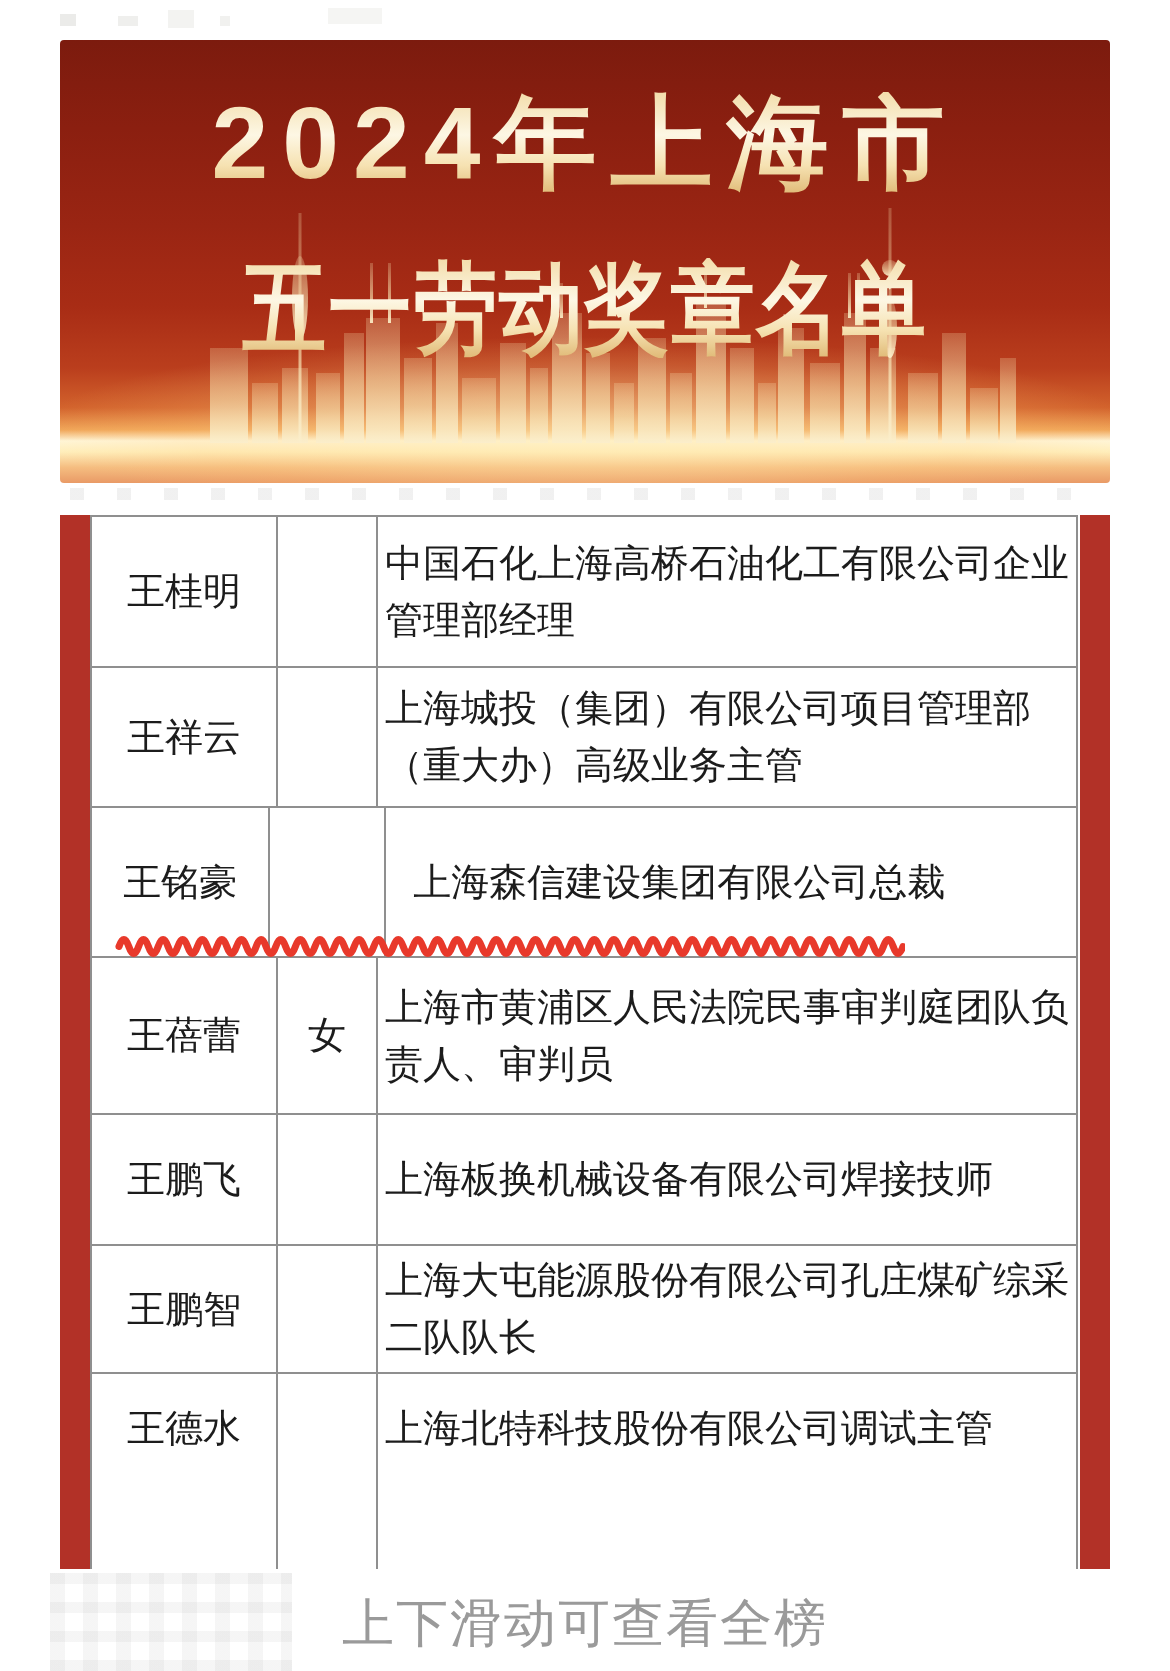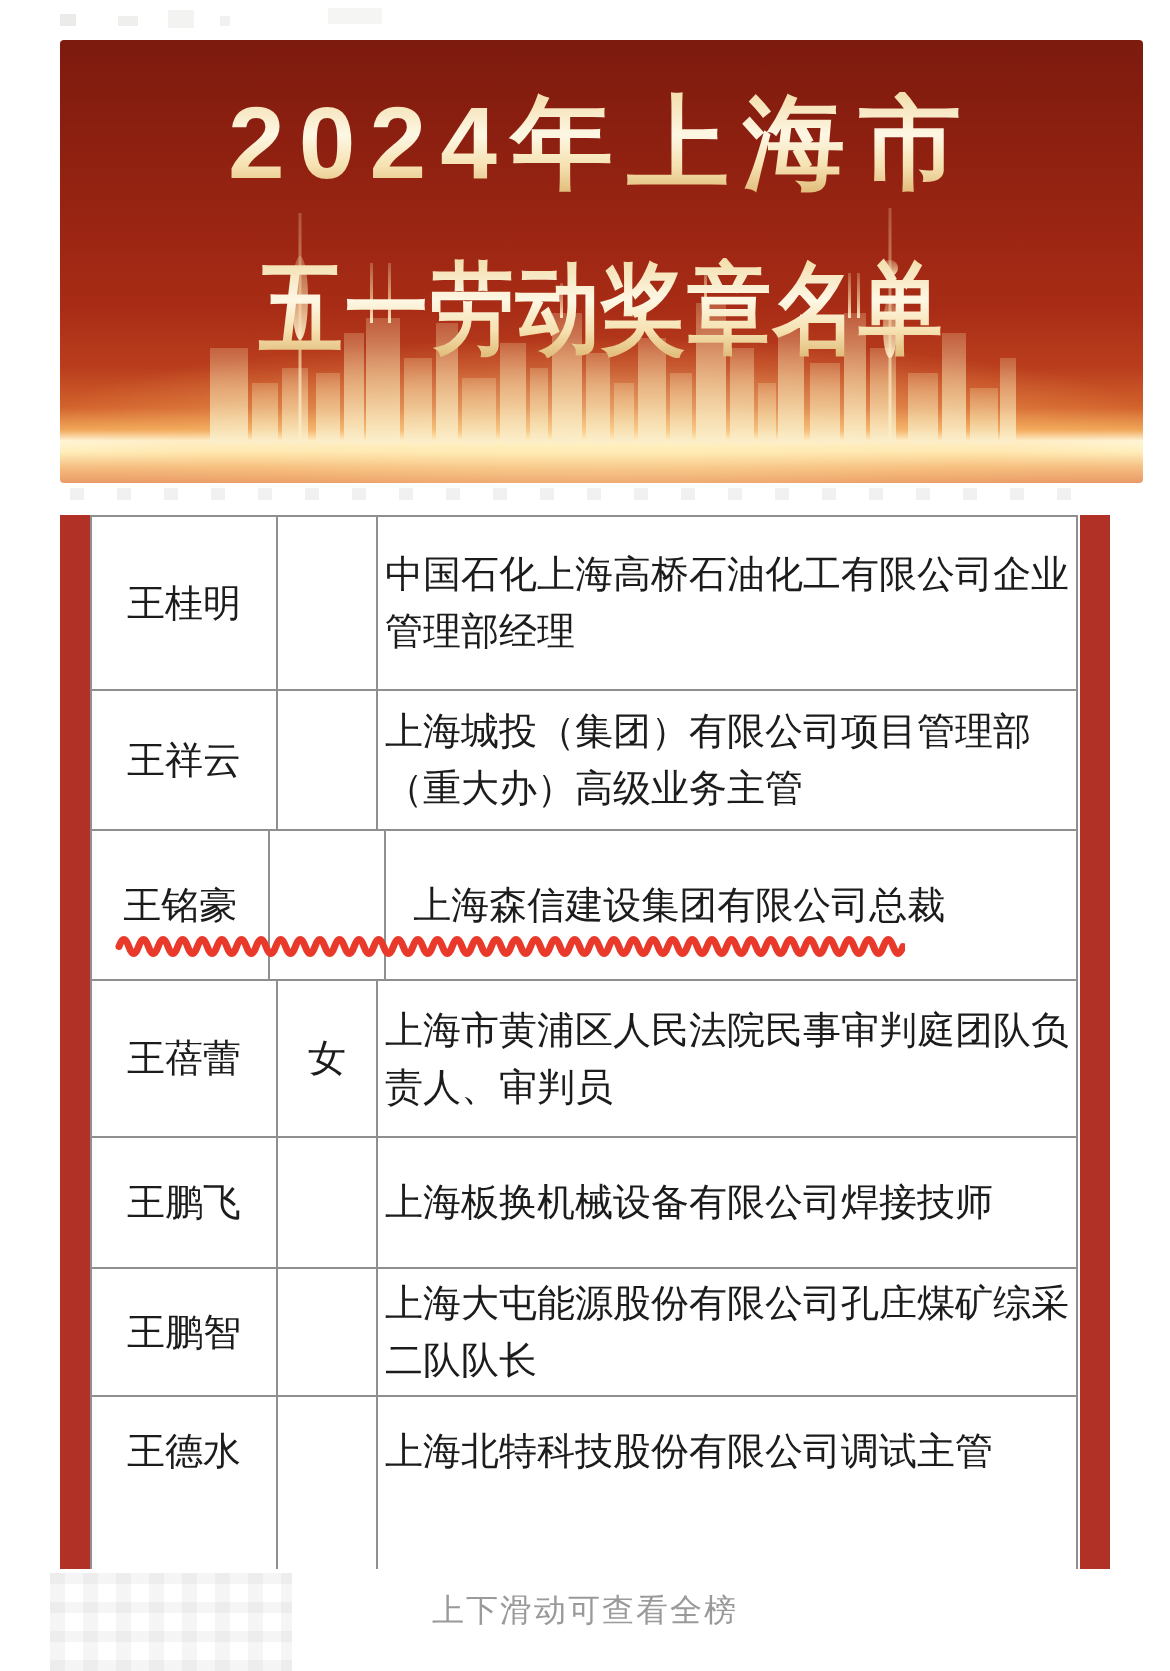--- a/index.html
+++ b/index.html
@@ -7,21 +7,21 @@
         font-family:"Liberation Sans",sans-serif;}
 
   
   .banner{position:absolute;left:60px;top:40px;width:1050px;height:443px;border-radius:4px;
     overflow:hidden;
     background:
       radial-gradient(ellipse 70% 28% at 50% 88%, rgba(255,236,180,.55) 0%, rgba(255,200,120,.18) 55%, rgba(255,200,120,0) 75%),
       linear-gradient(180deg,
         #7c1b0e 0%, #8b1f10 20%, #9a2513 42%, #a82c15 60%,
         #ba3e1d 74%, #d2622c 83%, #f0a558 88%,
-        #fff6d8 90.5%, #ffeebb 93%, #f5bd80 96.5%, #e99a66 100%); padding-left: 33px;}
+        #fff6d8 90.5%, #ffeebb 93%, #f5bd80 96.5%, #e99a66 100%);}
   .banner-title{position:absolute;left:0;width:100%;text-align:center;font-weight:900;line-height:1;
     background:linear-gradient(180deg,#f3ddab 0%,#fdf7e4 42%,#f6e2b2 72%,#e0ba77 100%);
     -webkit-background-clip:text;background-clip:text;color:transparent;
     text-shadow:0 0 0 rgba(0,0,0,0);}
   .line1{top:52px;font-size:102px;letter-spacing:14px;}
   .line2{top:218px;font-size:100px;transform:scaleX(.84);transform-origin:50% 50%;letter-spacing:2px;}
   .skyline{position:absolute;left:0;bottom:40px;width:1050px;height:250px;}
 
   
   .bar{position:absolute;top:515px;width:30px;height:1054px;background:#b23127;}
@@ -31,30 +31,30 @@
   
   .tbl{position:absolute;left:90px;top:515px;width:988px;height:1054px;overflow:hidden;
        box-sizing:border-box;border:2px solid #8f8f8f;border-bottom:none;background:#fff;}
   .row{display:flex;box-sizing:border-box;border-bottom:2px solid #8f8f8f;}
   .row:last-child{border-bottom:none;}
   .cell{box-sizing:border-box;display:flex;align-items:center;color:#1c1c1c;
         font-size:38px;line-height:57px;}
   .c-name{width:186px;border-right:2px solid #8f8f8f;justify-content:center;text-align:center;}
   .c-gender{width:100px;border-right:2px solid #8f8f8f;justify-content:center;text-align:center;}
   .c-title{width:698px;padding:0 7px;text-align:left;}
-  .h1{height:174px;} .h2{height:140px;} .h3{height:150px;gap:20px;} .h4{height:157px;}
+  .h1{height:151px;} .h2{height:140px;} .h3{height:150px;gap:20px;} .h4{height:157px;}
   .h5{height:131px;} .h6{height:128px;} .h7{height:200px;}
   .h7 .cell{align-items:flex-start;padding-top:26px;}
 
   
   .wave{position:absolute;left:115px;top:927px;width:790px;height:32px;z-index:5;}
 
   
   .caption{position:absolute;left:0;top:1589px;width:1170px;text-align:center;
-           font-size:32px;letter-spacing:2px;color:#9a9a9a;}
+           font-size:52px;letter-spacing:2px;color:#9a9a9a;}
 
   
   .wm{position:absolute;pointer-events:none;}
   .wm-topleft{left:60px;top:8px;width:340px;height:22px;opacity:.9;
     background:
       linear-gradient(#e9e9e7,#e9e9e7) 0 6px/16px 12px no-repeat,
       linear-gradient(#eeeeec,#eeeeec) 58px 8px/20px 10px no-repeat,
       linear-gradient(#f2f2f0,#f2f2f0) 108px 2px/26px 18px no-repeat,
       linear-gradient(#f0f0ee,#f0f0ee) 160px 8px/10px 10px no-repeat,
       linear-gradient(#f4f4f2,#f4f4f2) 268px 0/54px 16px no-repeat;}

